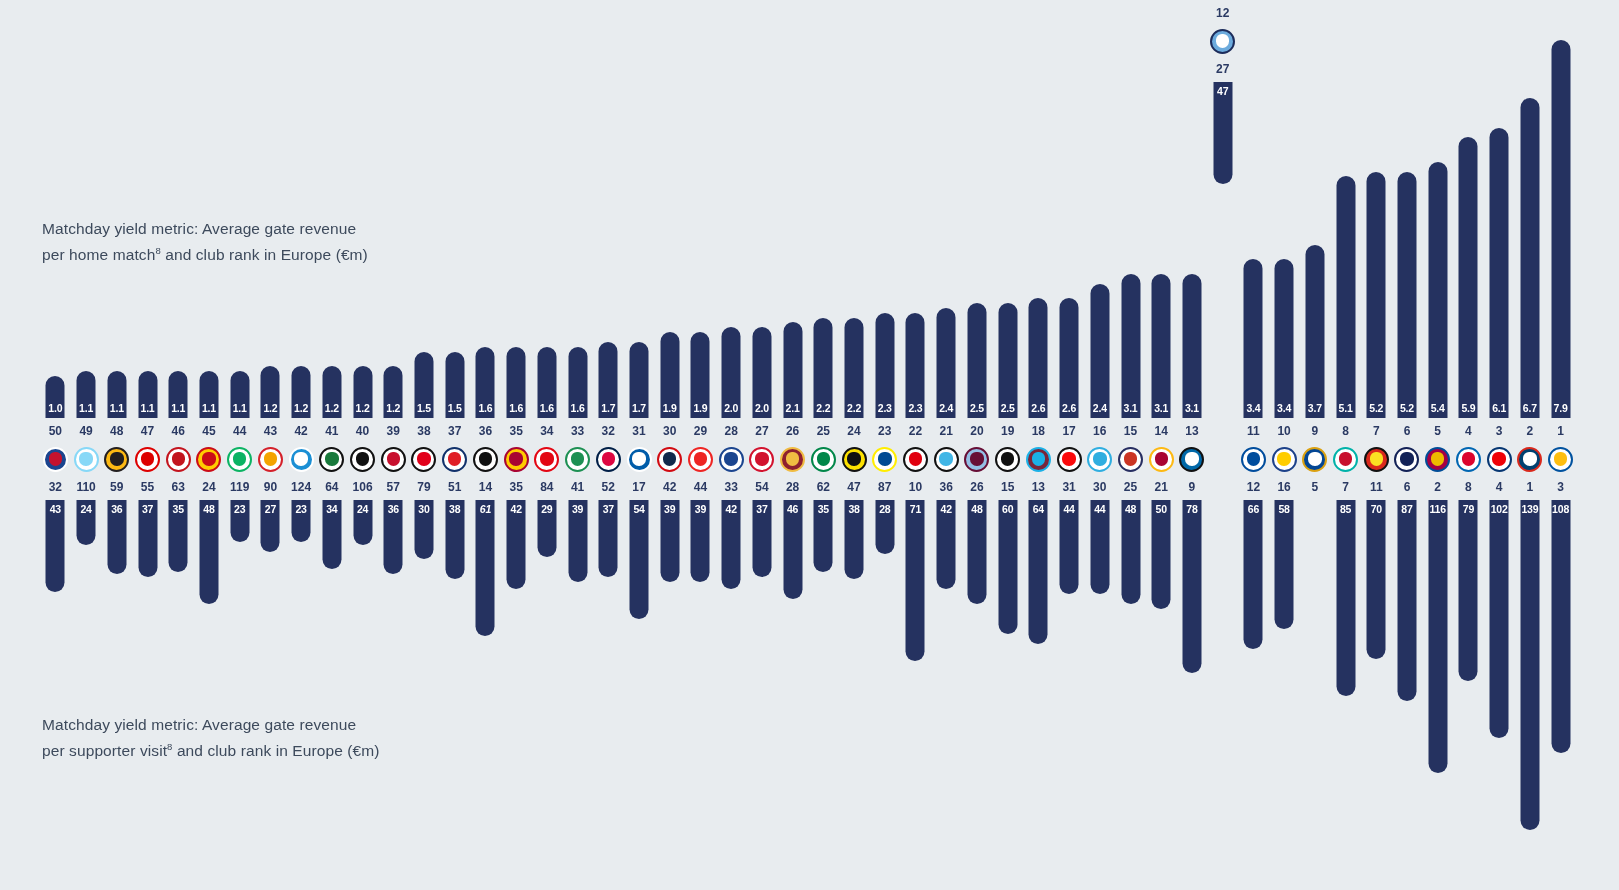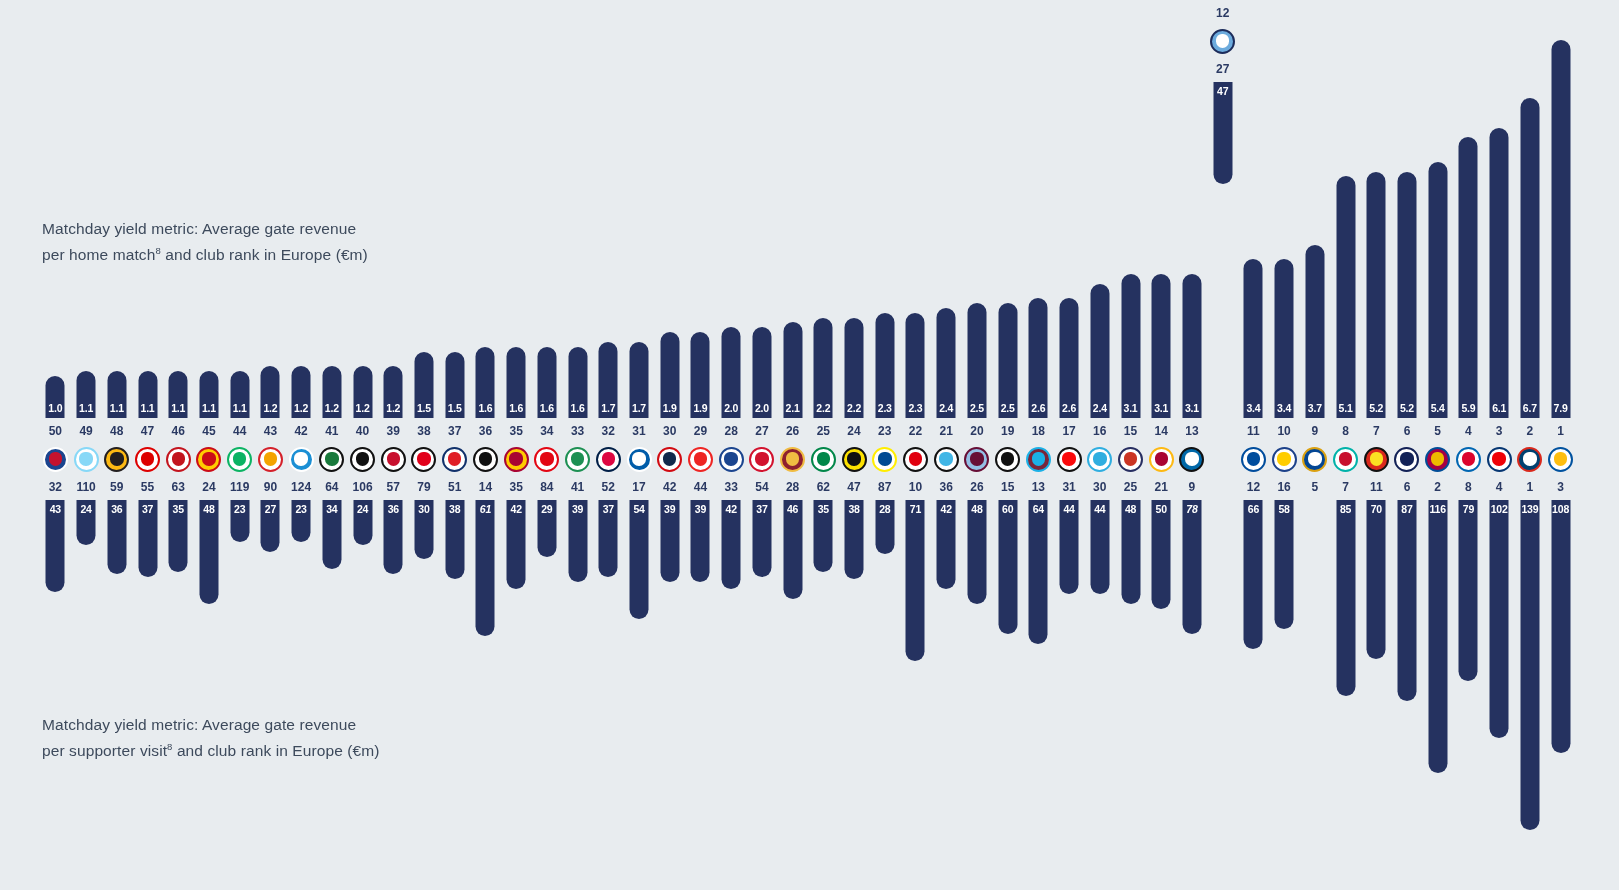--- a/index.html
+++ b/index.html
@@ -863,21 +863,21 @@
           </div>
         </div>
         <div class="rank-row">13</div>
         <div class="logo-row">
           <div class="crest" title="Inter Milan" style="background: rgb(0, 104, 168); border-color: rgb(17, 17, 17); border-width: 2px; border-style: solid;">
             <div class="inner" style="background: rgb(255, 255, 255);"></div>
           </div>
         </div>
         <div class="rank2-row">9</div>
         <div class="bot-zone">
-          <div class="bar bar-bot" style="height: 134px; font-style: italic;">
+          <div class="bar bar-bot" style="height: 173px;">
             <div class="bar-val-bot">78</div>
           </div>
         </div>
       </div>
       <div class="col">
         <div class="rank-row">12</div>
         <div class="logo-row">
           <div class="crest" title="Manchester City" style="background: rgb(108, 171, 221); border-color: rgb(28, 44, 91); border-width: 2px; border-style: solid;">
             <div class="inner" style="background: rgb(255, 255, 255);"></div>
           </div>

